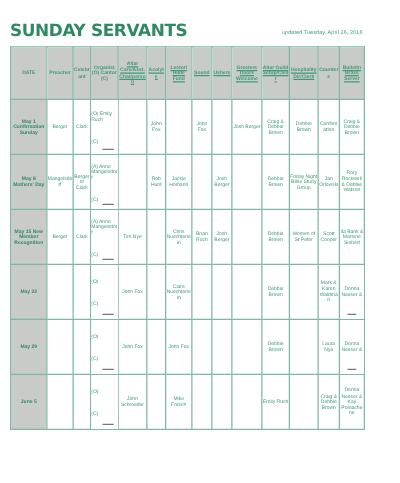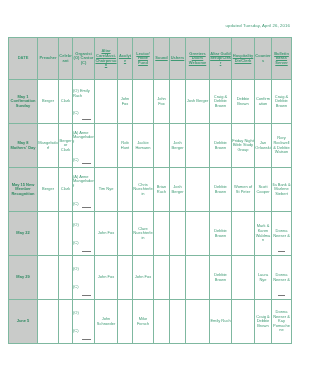--- a/index.html
+++ b/index.html
@@ -129,20 +129,21 @@
   .col-hosp    { width: 23px; }
   .col-count   { width: 17px; }
   .col-bull    { width: 20px; }
 </style>
 </head>
 <body>
 
 <div id="page">
 
   <div class="title-row">
+    <div class="doc-title">SUNDAY SERVANTS</div>
     <div class="updated">updated Tuesday, April 26, 2016</div>
   </div>
 
   <table class="sched">
     <colgroup>
       <col class="col-date">
         <col class="col-preach">
         <col class="col-celeb">
         <col class="col-organ">
       <col class="col-altar">

